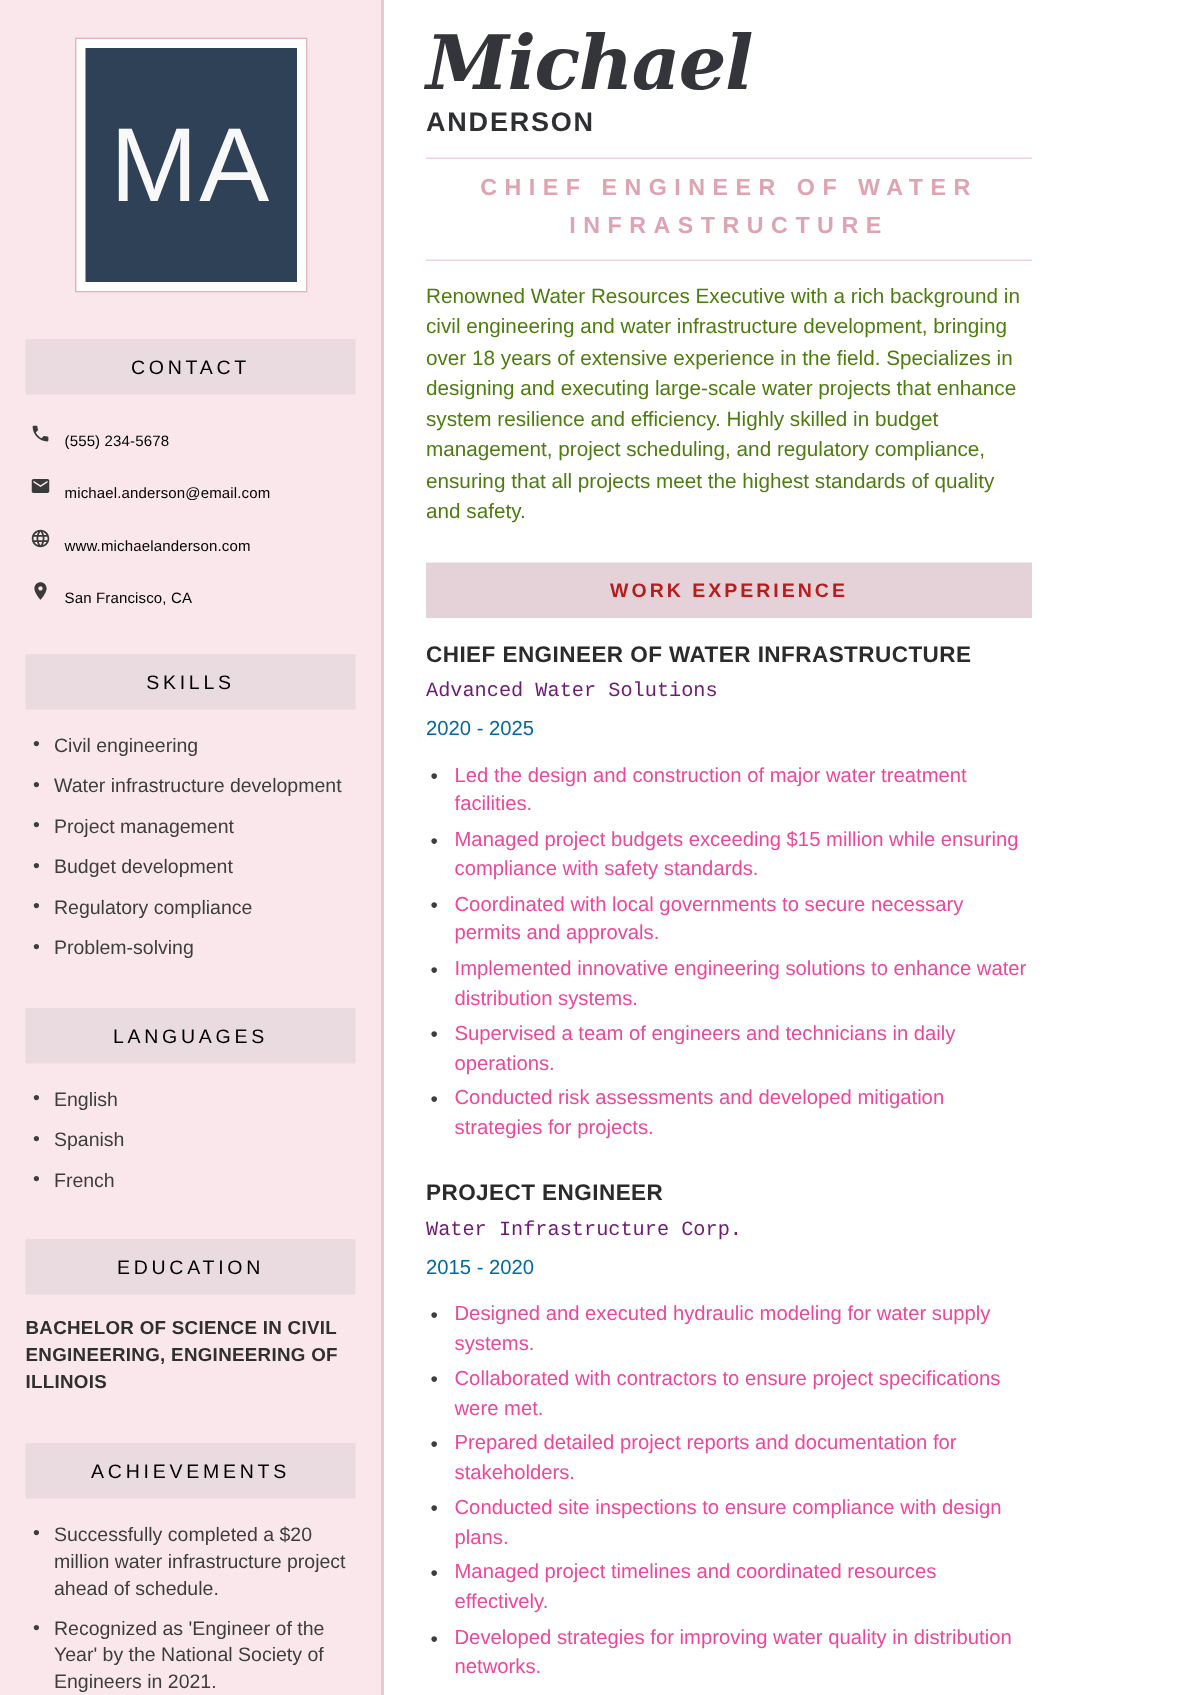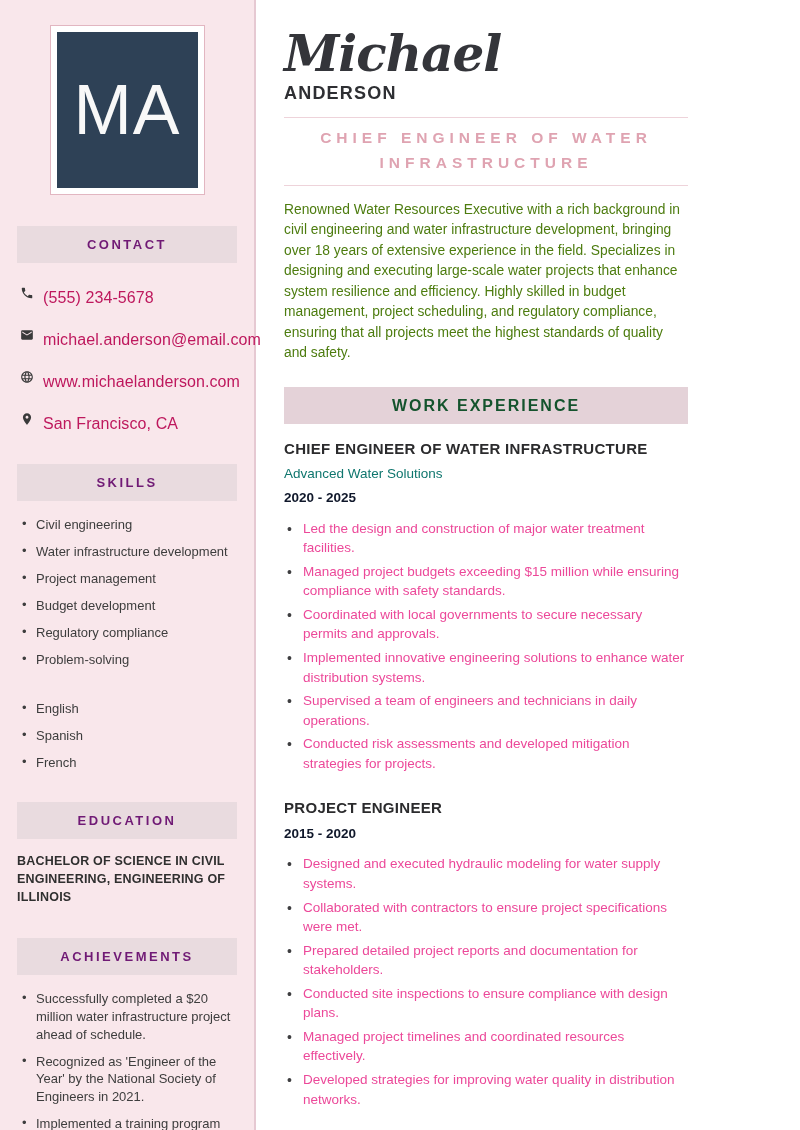--- a/index.html
+++ b/index.html
@@ -36,32 +36,32 @@
     font-size: 70px;
     font-weight: 500;
     letter-spacing: 1px;
     line-height: 1;
   }
   .side-section { margin-top: 31px; }
   .side-band {
     background: #e9dbdf;
     height: 37px;
     display: flex; align-items: center; justify-content: center;
-    font-size: 13px; font-weight: 700;
+    font-size: 13px; font-weight: 400;
     letter-spacing: 2.5px;
-    color: #701a75;
+    color: #000000;
   }
   .contact-list { margin-top: 15px; padding: 0 3px; }
   .contact-item {
     display: flex; align-items: center;
     margin-bottom: 13px;
   }
   .contact-icon { width: 14px; height: 14px; margin-right: 9px; flex: 0 0 14px; }
   .contact-icon svg { width: 14px; height: 14px; fill: #3a3a3a; display: block; }
-  .contact-text { font-size: 16px; color: #be185d; letter-spacing: 0.1px; margin-top: 11px; }
+  .contact-text { font-size: 10px; color: #000000; letter-spacing: 0.1px; margin-top: 11px; }
 
   ul.side-list { list-style: none; margin-top: 15px; padding-left: 4px; }
   ul.side-list li {
     position: relative;
     padding-left: 15px;
     font-size: 13px; color: #3d3d3d;
     line-height: 1.38;
     margin-bottom: 9px;
   }
   ul.side-list li::before {
@@ -72,21 +72,21 @@
   .education-text {
     margin-top: 14px;
     font-size: 12.5px;
     font-weight: 700;
     color: #2f2f2f;
     line-height: 1.42;
     letter-spacing: 0.2px;
   }
 
   
-  .main { flex: 1; padding: 28px 28px 0 28px; }
+  .main { flex: 1; padding: 16px 28px 0 28px; }
   .first-name {
     font-family: "DejaVu Serif", serif;
     font-style: italic;
     font-weight: 600;
     font-size: 50px;
     line-height: 1.05;
     color: #34353a;
     letter-spacing: -1px;
   }
   .last-name {
@@ -114,35 +114,35 @@
     margin-top: 14px;
     font-size: 13.8px;
     line-height: 1.49;
     color: #4d7c0f;
   }
   .work-band {
     margin-top: 23px;
     background: #e4d2d8;
     height: 37px;
     display: flex; align-items: center; justify-content: center;
-    font-size: 16px; font-weight: 700;
+    font-size: 13px; font-weight: 700;
     letter-spacing: 2px;
-    color: #14532d;
+    color: #b91c1c;
   }
   .job { margin-top: 15px; }
   .job + .job { margin-top: 25px; }
   .job-heading {
     font-size: 15px;
     font-weight: 700;
     color: #2b2b2d;
     letter-spacing: 0.3px;
     line-height: 1.3;
   }
-  .job-company { font-size: 13.5px; color: #0f766e; margin-top: 6px; line-height: 1.3; }
-  .job-dates { font-size: 13.5px; color: #0f172a; margin-top: 7px; line-height: 1.3; font-weight: bold; }
+  .job-company { font-size: 13.5px; color: #701a75; margin-top: 6px; line-height: 1.3; font-family: Liberation Mono, monospace; }
+  .job-dates { font-size: 13.5px; color: #0369a1; margin-top: 7px; line-height: 1.3; }
   ul.job-bullets { list-style: none; margin-top: 12px; }
   ul.job-bullets li {
     position: relative;
     padding-left: 19px;
     font-size: 13.5px;
     color: #ec4899;
     line-height: 1.45;
     margin-bottom: 4px;
   }
   ul.job-bullets li::before {
@@ -210,20 +210,21 @@
       <li>Civil engineering</li>
           <li>Water infrastructure development</li>
           <li>Project management</li>
           <li>Budget development</li>
           <li>Regulatory compliance</li>
           <li>Problem-solving</li>
         </ul>
     </section>
 
     <section class="side-section">
+      <div class="side-band">LANGUAGES</div>
       <ul class="side-list">
 
       <li>English</li>
           <li>Spanish</li>
           <li>French</li>
         </ul>
     </section>
 
     <section class="side-section">
       <div class="side-band">EDUCATION</div>
@@ -265,20 +266,21 @@
           <li>Managed project budgets exceeding $15 million while ensuring compliance with safety standards.</li>
           <li>Coordinated with local governments to secure necessary permits and approvals.</li>
           <li>Implemented innovative engineering solutions to enhance water distribution systems.</li>
           <li>Supervised a team of engineers and technicians in daily operations.</li>
           <li>Conducted risk assessments and developed mitigation strategies for projects.</li>
         </ul>
     </section>
 
     <section class="job">
       <h3 class="job-heading">PROJECT ENGINEER</h3>
+      <div class="job-company">Water Infrastructure Corp.</div>
       <div class="job-dates">2015 - 2020</div>
       <ul class="job-bullets">
 
       <li>Designed and executed hydraulic modeling for water supply systems.</li>
           <li>Collaborated with contractors to ensure project specifications were met.</li>
           <li>Prepared detailed project reports and documentation for stakeholders.</li>
           <li>Conducted site inspections to ensure compliance with design plans.</li>
           <li>Managed project timelines and coordinated resources effectively.</li>
           <li>Developed strategies for improving water quality in distribution networks.</li>
         </ul>

